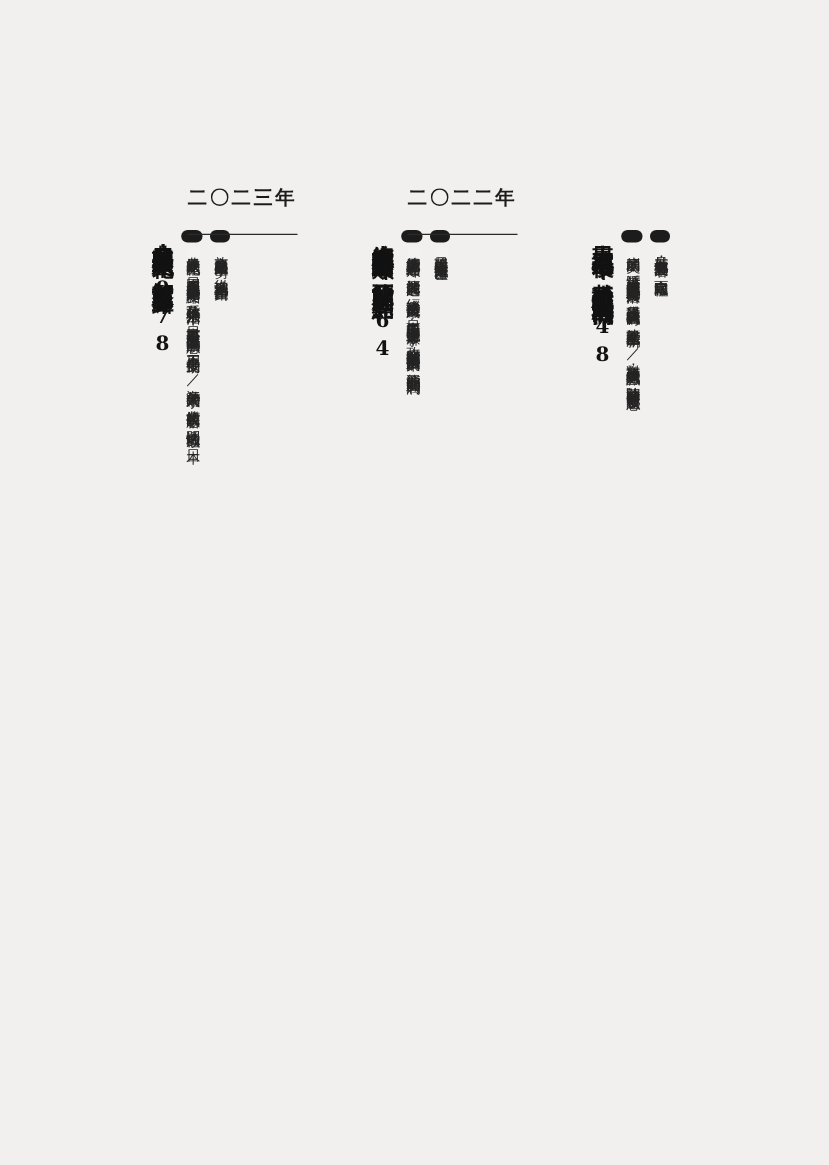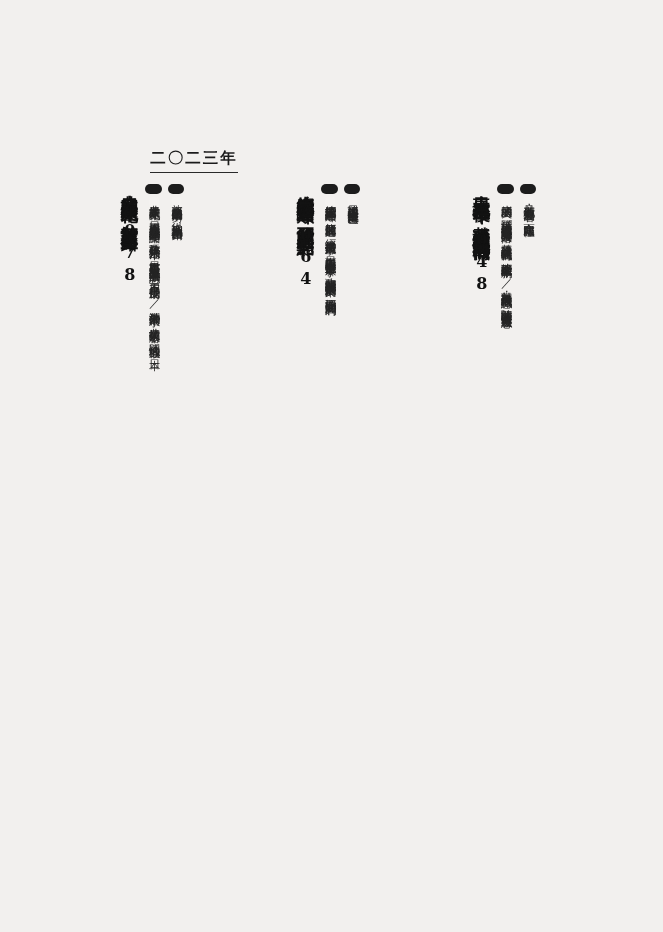--- a/index.html
+++ b/index.html
@@ -46,21 +46,21 @@
     right: 0;
     width: 158px;
     text-align: center;
     height: 30px;
   }
   .year-text {
     display: inline-block;
     font-size: 15.5px;
     letter-spacing: 2px;
     font-weight: bold;
-    padding-bottom: 3px;
+    padding-bottom: 18px;
     border-bottom: 1.6px solid #2a2a2a;
     color: #1b1b1b;
     font-family: "DejaVu Serif", "Liberation Serif", serif;
   }
   .entry-body {
     margin-top: 34px;
     display: flex;
     flex-direction: row;
     align-items: flex-start;
     justify-content: flex-start;
@@ -124,20 +124,23 @@
       <div class="entry-body">
         <div class="vtext headline"><span>東日本大地震過後十年，基礎建設危機與因此出現的商機</span><span class="pagenum">048</span></div>
         <div class="body-block">
           <div class="vtext body-col col-a"><span class="tag vtext">變化特徵</span><span>崩壞的美國／活躍於東日本大地震的當地建築業者與其沒落／基礎建設日益老舊的時代／建築業能全面革新嗎？／對基礎建設的危機意識，隨著時間的流逝而逐漸被遺忘</span></div>
           <div class="vtext body-col col-b"><span class="tag vtext">賺錢方式</span><span>若只有地方鄉鎮和業者，一定會面臨極限</span></div>
         </div>
       </div>
     </div>
 
     <div class="entry">
+      <div class="year-head">
+        <span class="year-text">二〇二二年</span>
+      </div>
       <div class="entry-body">
         <div class="vtext headline"><span>總能源需求量達到巔峰，節能顧問是下一個亮點</span><span class="pagenum">064</span></div>
         <div class="body-block">
           <div class="vtext body-col col-a"><span class="tag vtext">變化特徵</span><span>總能源需求量達到巔峰／能源發展的過程／經濟富裕與能源需求／日本所面臨的人口密度過低非常棘手／政府和能源相關企業所提倡的政策／能源的不變法則與利潤</span></div>
           <div class="vtext body-col col-b"><span class="tag vtext">賺錢方式</span><span>將日本的環保生活方式推向全世界</span></div>
         </div>
       </div>
     </div>
 
     <div class="entry">

